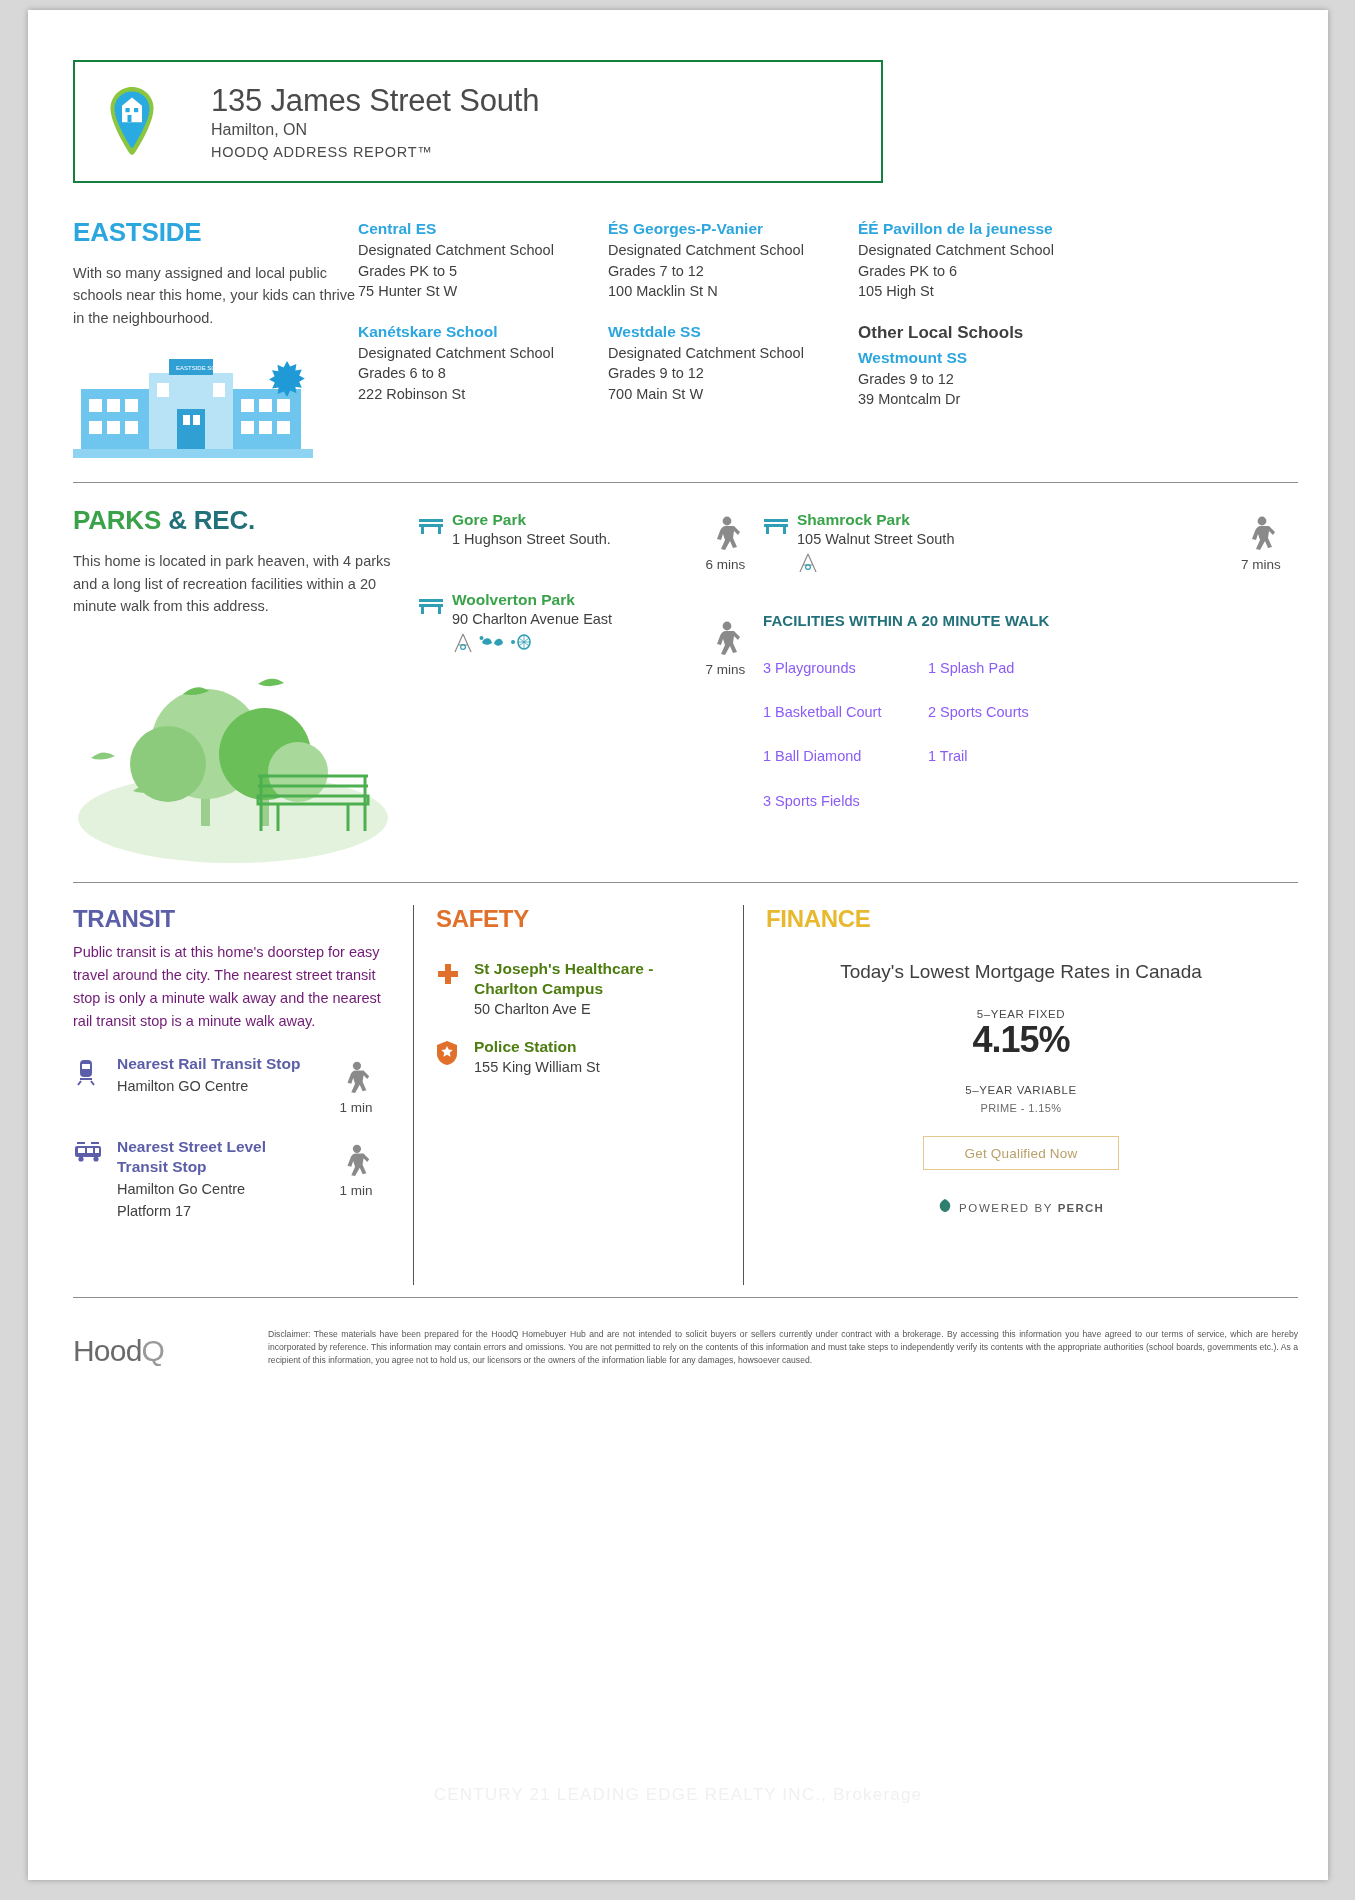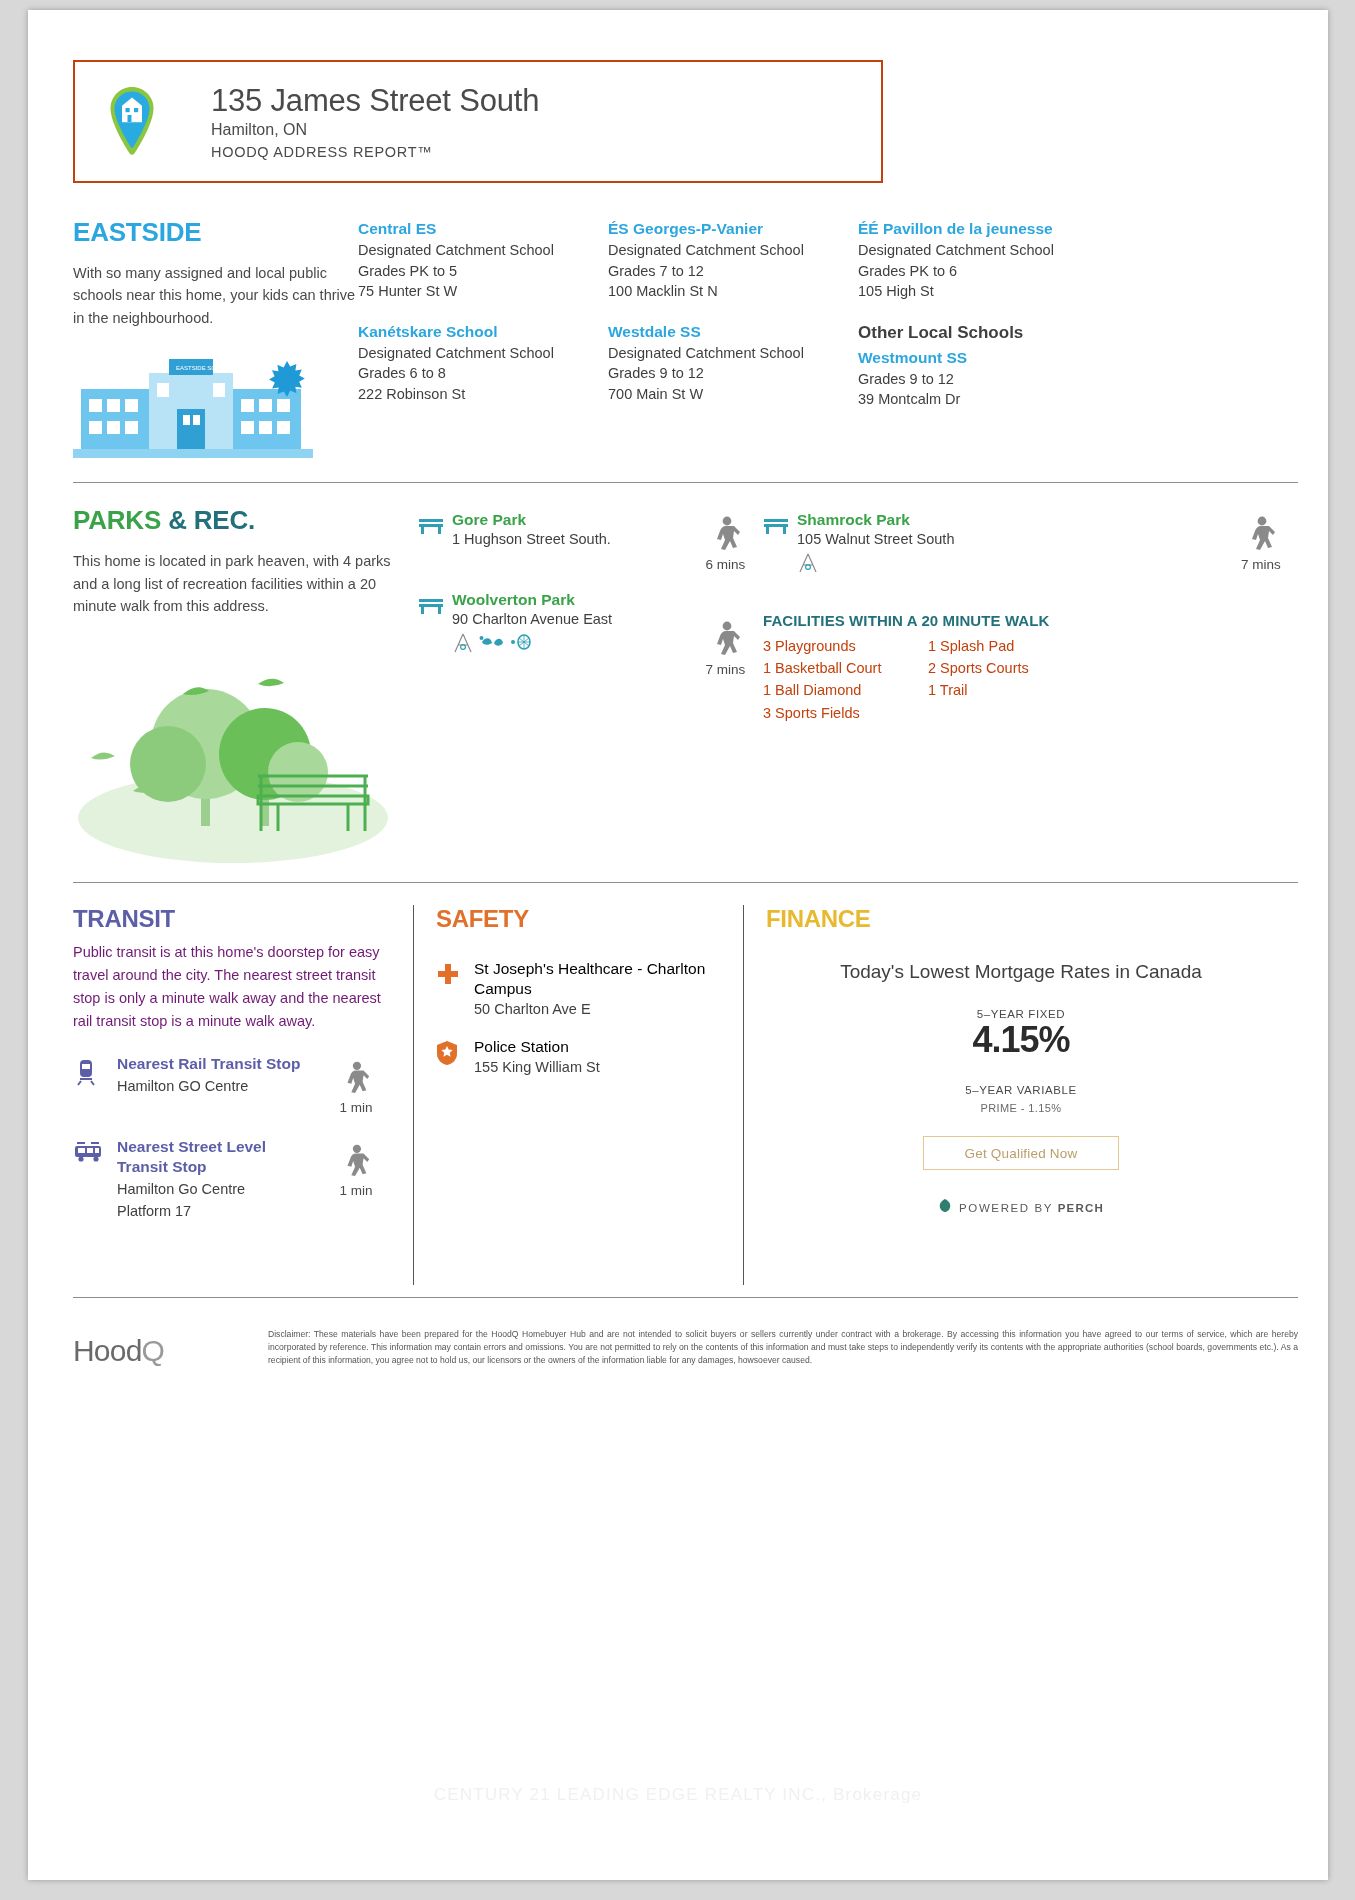--- a/index.html
+++ b/index.html
@@ -13,21 +13,21 @@
     position: absolute;
     left: 28px; top: 10px;
     width: 1300px; height: 1870px;
     background: #ffffff;
     box-shadow: 0 0 6px rgba(0,0,0,.28);
   }
   .inner { position: absolute; left: 45px; top: 50px; width: 1225px; }
 
   
   .hdr-box {
-    border: 2px solid #c2410c;
+    border: 2px solid #15803d;
     width: 810px; height: 123px;
     display: flex; align-items: center;
     padding-left: 22px;
   }
   .pin { width: 70px; flex: 0 0 70px; display:flex; justify-content:center; }
   .hdr-text { margin-left: 44px; }
   .hdr-addr {
     font-size: 31px; font-weight: 400; color: #4a4a4a;
     letter-spacing: -0.2px; line-height: 1.15;
   }
@@ -65,42 +65,42 @@
   .pk-entry { display: flex; margin-bottom: 44px; }
   .pk-bench { flex: 0 0 34px; padding-top: 4px; }
   .pk-name { color: #3aa34a; font-weight: bold; font-size: 15.5px; }
   .pk-addr { font-size: 14.5px; color: #3f3f3f; margin-top: 2px; }
   .pk-icons { margin-top: 5px; display: flex; gap: 5px; align-items: center; }
   .walk { text-align: center; }
   .walk-min { font-size: 13.5px; color: #4a4a4a; margin-top: -2px; }
   .fac-head { color: #22717a; font-weight: bold; font-size: 15px; letter-spacing: .1px; }
   .fac-grid { display: flex; margin-top: 6px; }
   .fac-grid ul { list-style: none; }
-  .fac-grid li { font-size: 14.5px; color: #c2410c; line-height: 1.52; }
+  .fac-grid li { font-size: 14.5px; color: #8b5cf6; line-height: 1.52; margin-top: 22px; }
   .fac-c1 { flex: 0 0 165px; }
 
   
   .bottom { display: flex; margin-top: 22px; min-height: 380px; }
   .bcol { padding-right: 22px; }
   .bcol-1 { flex: 0 0 340px; }
   .bcol-2 { flex: 0 0 330px; border-left: 1px solid #555; padding-left: 22px; }
   .bcol-3 { flex: 1; border-left: 1px solid #555; padding-left: 22px; }
   .b-title { font-size: 24px; font-weight: bold; letter-spacing: -0.3px; }
   .b-blurb { font-size: 14.5px; color: #701a75; line-height: 1.58; margin-top: 8px; }
 
   .tr-entry { display: flex; margin-top: 22px; align-items: flex-start; }
   .tr-ico { flex: 0 0 44px; padding-top: 4px; }
   .tr-body { flex: 1; }
   .tr-name { color: #5c5fa8; font-weight: bold; font-size: 15.5px; line-height: 1.28; }
   .tr-sub { font-size: 14.5px; color: #3f3f3f; margin-top: 2px; line-height: 1.4; }
   .tr-walk { flex: 0 0 70px; text-align: center; padding-top: 6px; }
 
   .sf-entry { display: flex; margin-top: 20px; align-items: flex-start; }
   .sf-ico { flex: 0 0 38px; padding-top: 3px; }
-  .sf-name { color: #000000; font-weight: normal; font-size: 15.5px; line-height: 1.3; }
+  .sf-name { color: #4d7c0f; font-weight: bold; font-size: 15.5px; line-height: 1.3; }
   .sf-sub { font-size: 14.5px; color: #3f3f3f; margin-top: 2px; }
 
   
   .fin-head { font-size: 19px; color: #3f3f3f; text-align: center; margin-top: 26px; line-height: 1.35; }
   .fin-label { font-size: 11.5px; color: #4a4a4a; text-align: center; letter-spacing: .6px; margin-top: 24px; }
   .fin-rate { font-size: 36px; font-weight: bold; color: #2b2b2b; text-align: center; letter-spacing: -1px; line-height: 1.1; }
   .fin-prime { font-size: 11px; color: #6a6a6a; text-align: center; letter-spacing: .4px; margin-top: 6px; }
   .fin-btn {
     display: block; margin: 22px auto 0; width: 196px; height: 34px;
     border: 1px solid #e3c98d; background: #fff; color: #b9a06a;

